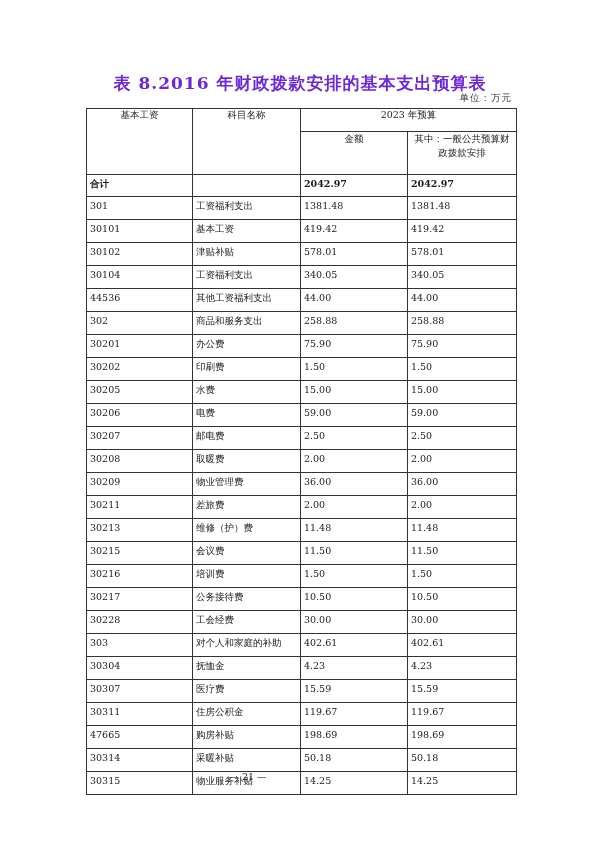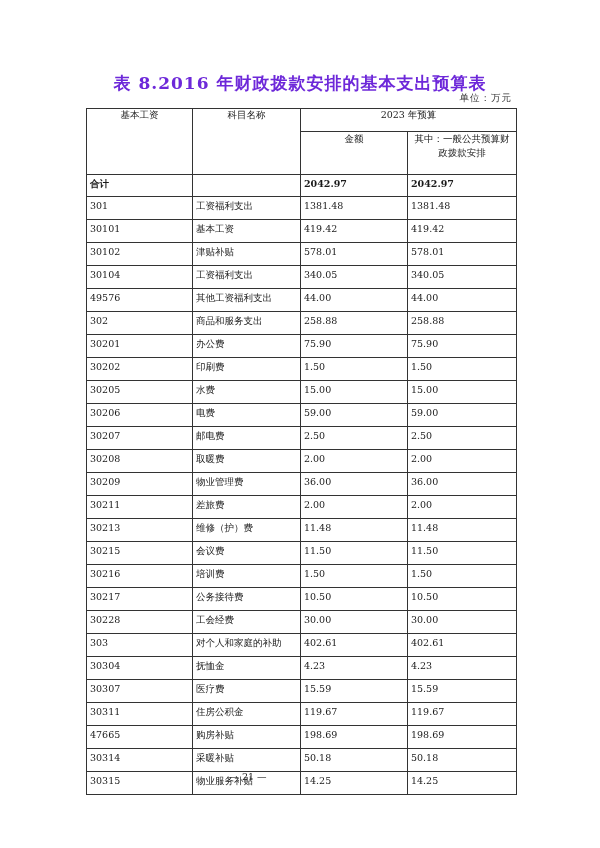--- a/index.html
+++ b/index.html
@@ -140,21 +140,21 @@
         <td>578.01</td>
         <td>578.01</td>
       </tr>
       <tr class="row">
         <td class="indent-code">30104</td>
         <td class="indent-name">工资福利支出</td>
         <td>340.05</td>
         <td>340.05</td>
       </tr>
       <tr class="row">
-        <td class="indent-code">49576</td>
+        <td class="indent-code">44536</td>
         <td class="indent-name">其他工资福利支出</td>
         <td>44.00</td>
         <td>44.00</td>
       </tr>
       <tr class="row">
         <td>302</td>
         <td>商品和服务支出</td>
         <td>258.88</td>
         <td>258.88</td>
       </tr>

